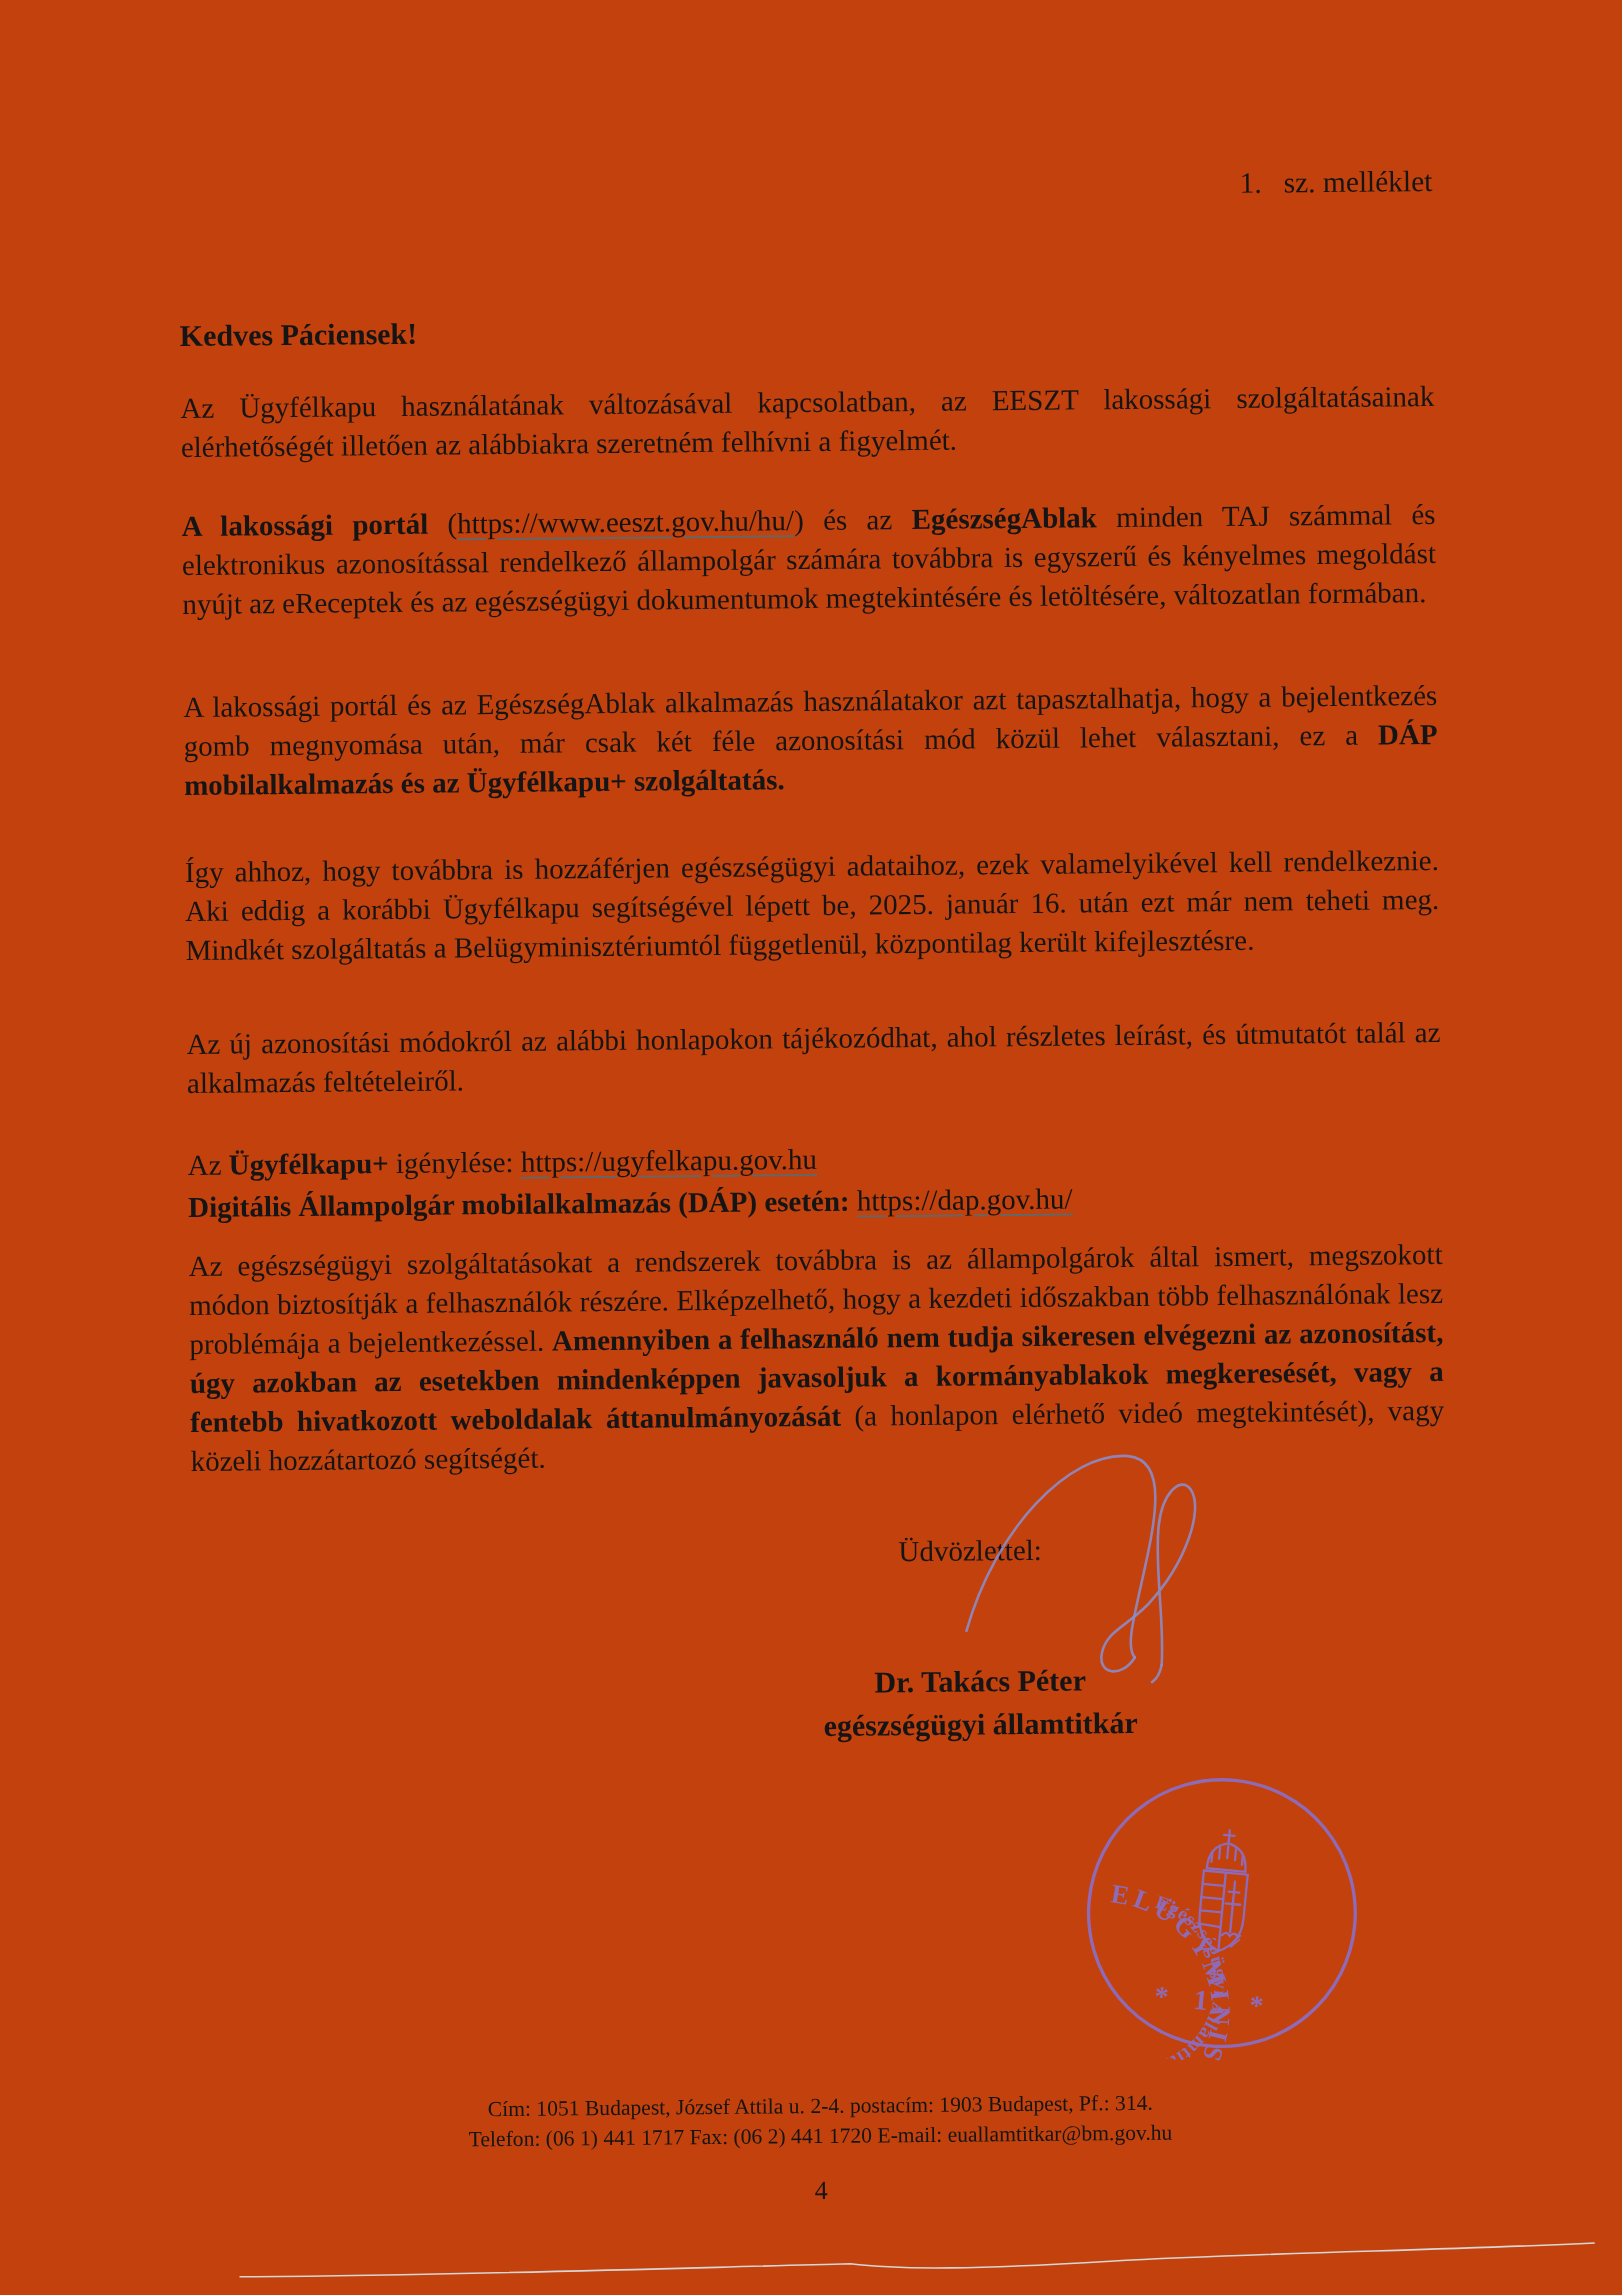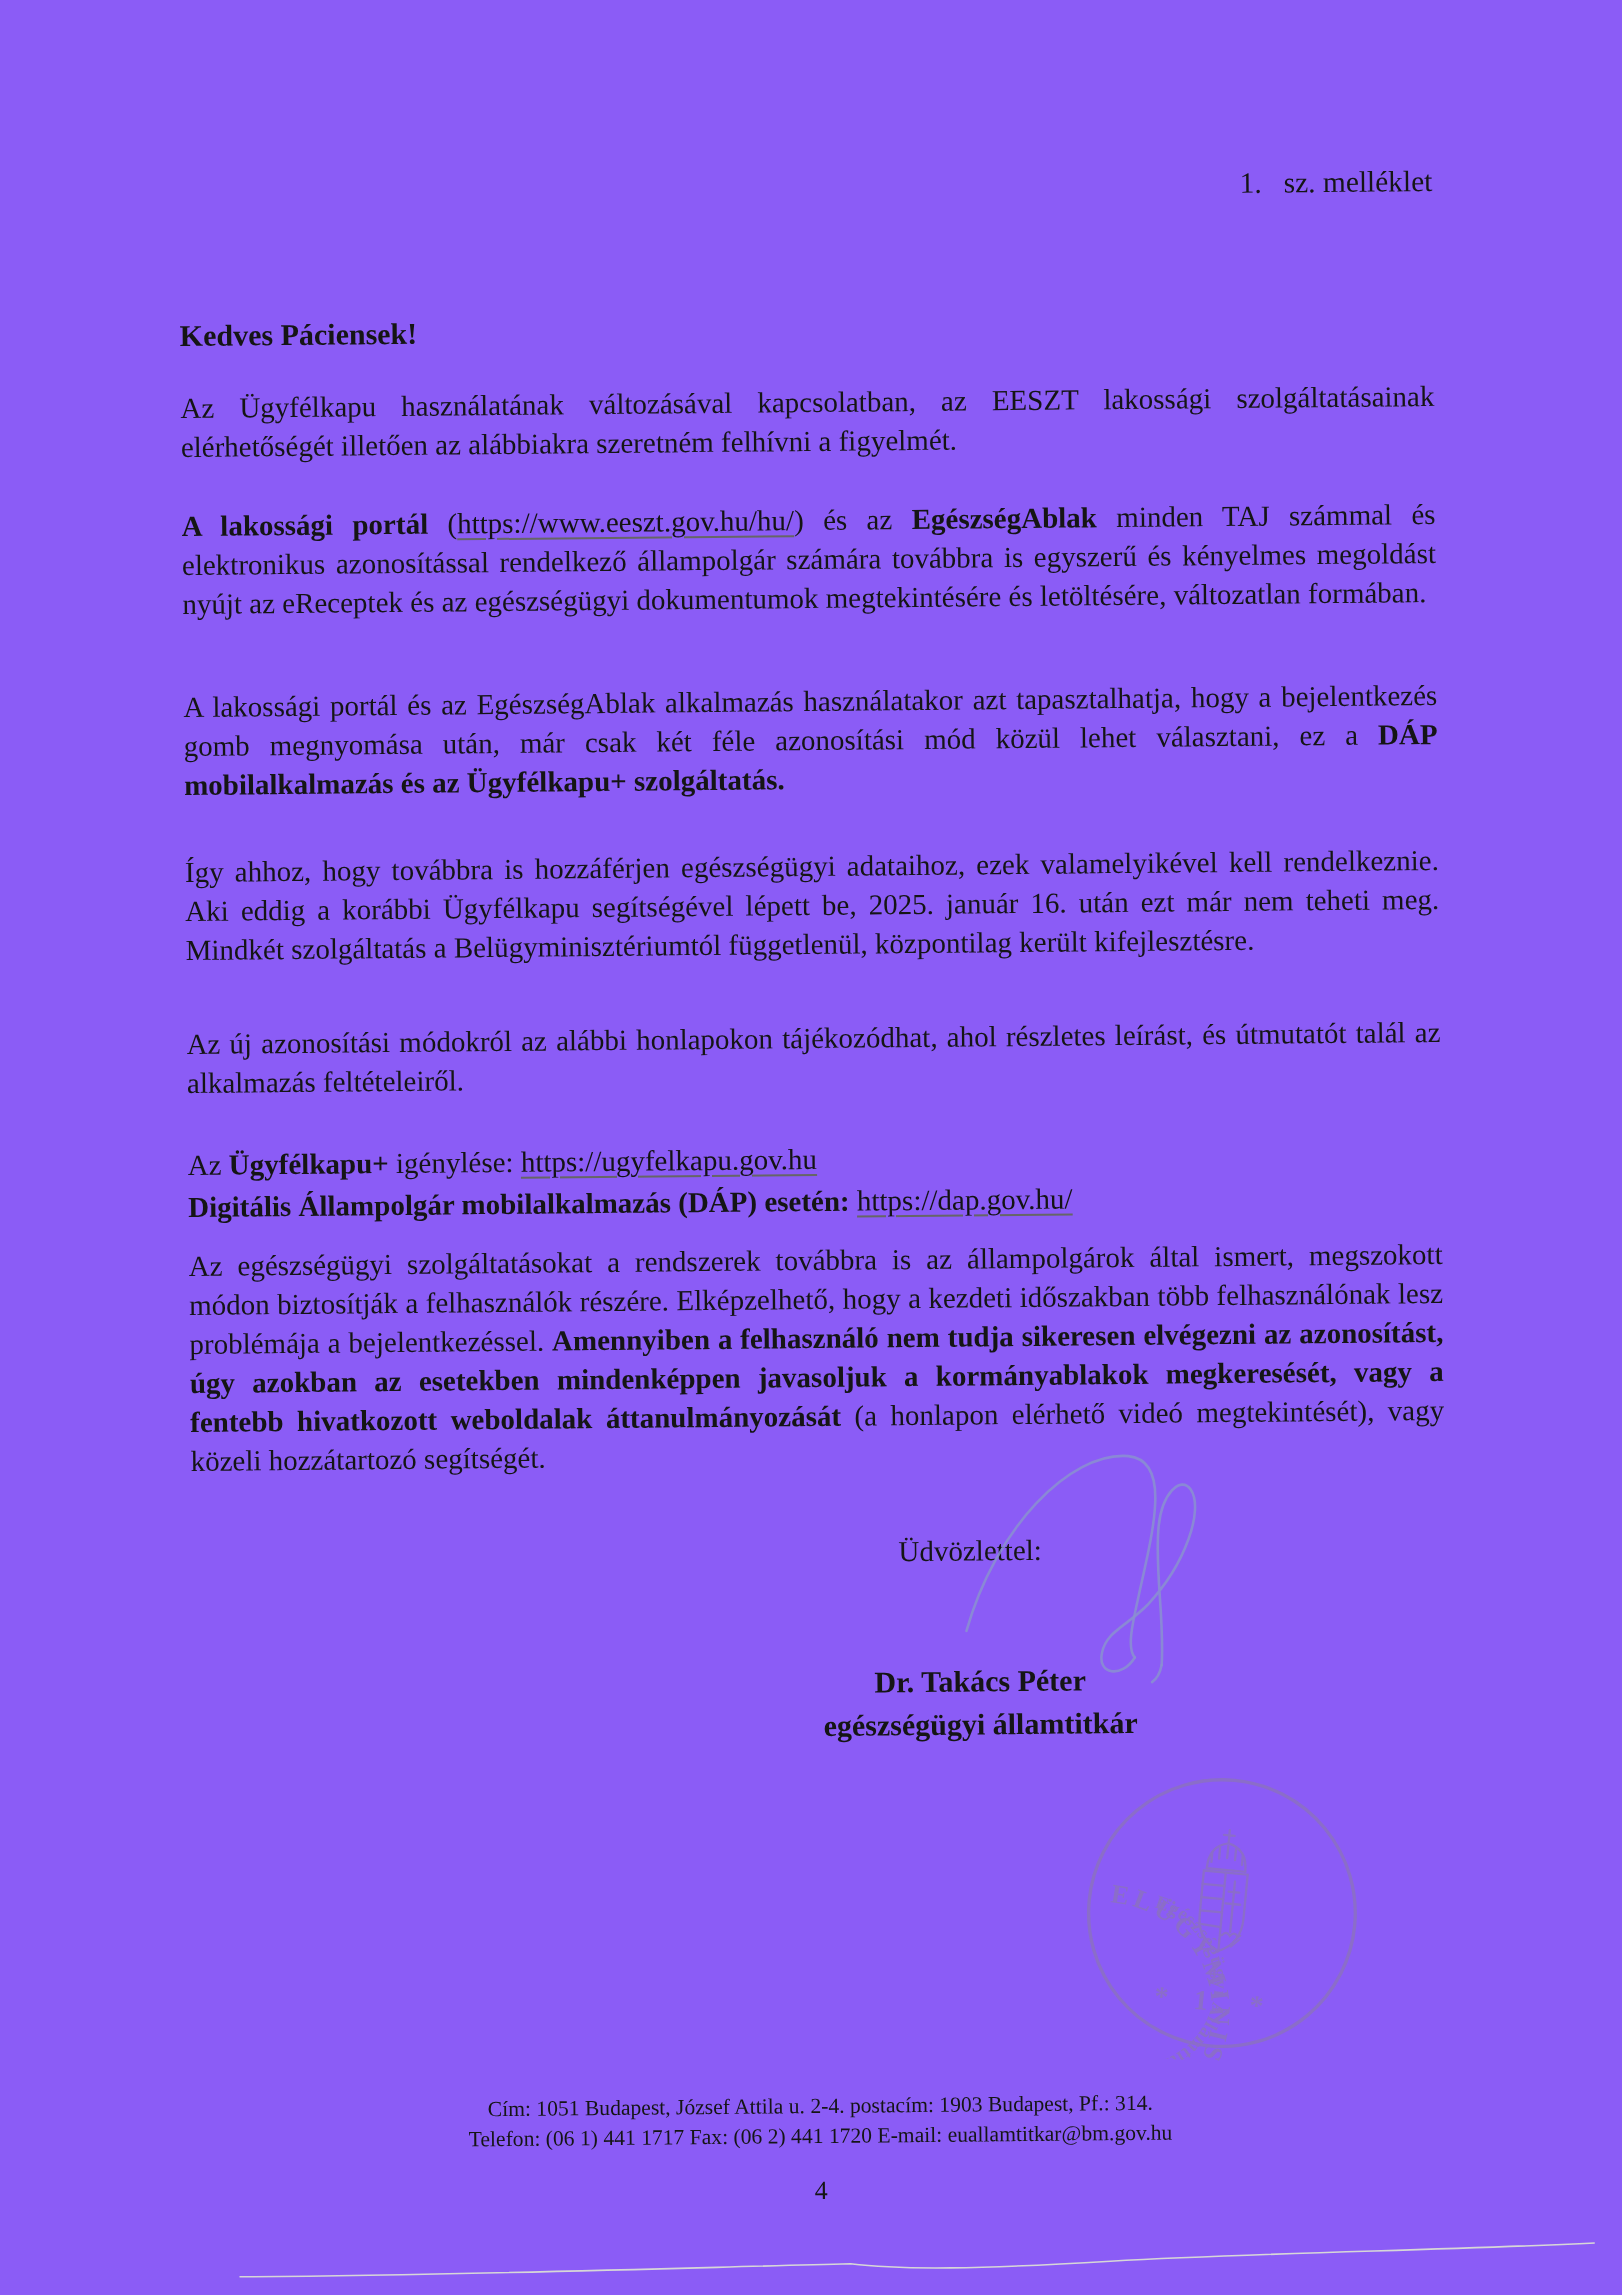--- a/index.html
+++ b/index.html
@@ -1,18 +1,18 @@
 <!DOCTYPE html>
 <html style="--stamp-color: #8b6fc6; --sig-color: #8a8fd0;font-size:10.5px"><head>
 <meta charset="utf-8">
 <style>
   html,body{margin:0;padding:0;background:#ffffff;}
   body{width:1623px;height:2295px;position:relative;overflow:hidden;
        font-family:"Liberation Serif","DejaVu Serif",serif;color:#151515;}
-  .page{position:absolute;inset:0;background:#8b5cf6;}
+  .page{position:absolute;inset:0;background:#c2410c;}
   .tilt{position:absolute;inset:0;transform:rotate(-0.55deg);transform-origin:50% 52%;}
 
   .annotation{position:absolute;top:171px;left:188px;width:1254px;
               text-align:right;font-size:29.4px;white-space:pre-wrap;}
   .salutation{position:absolute;top:313px;left:188px;font-size:30px;font-weight:700;}
 
   .para{position:absolute;left:188px;width:1254px;font-size:29px;line-height:39px;
         text-align:justify;}
   .para.noj{text-align:left;}
   .p0{top:383px;}  .p1{top:501px;}  .p2{top:682px;} .p3{top:847px;}

